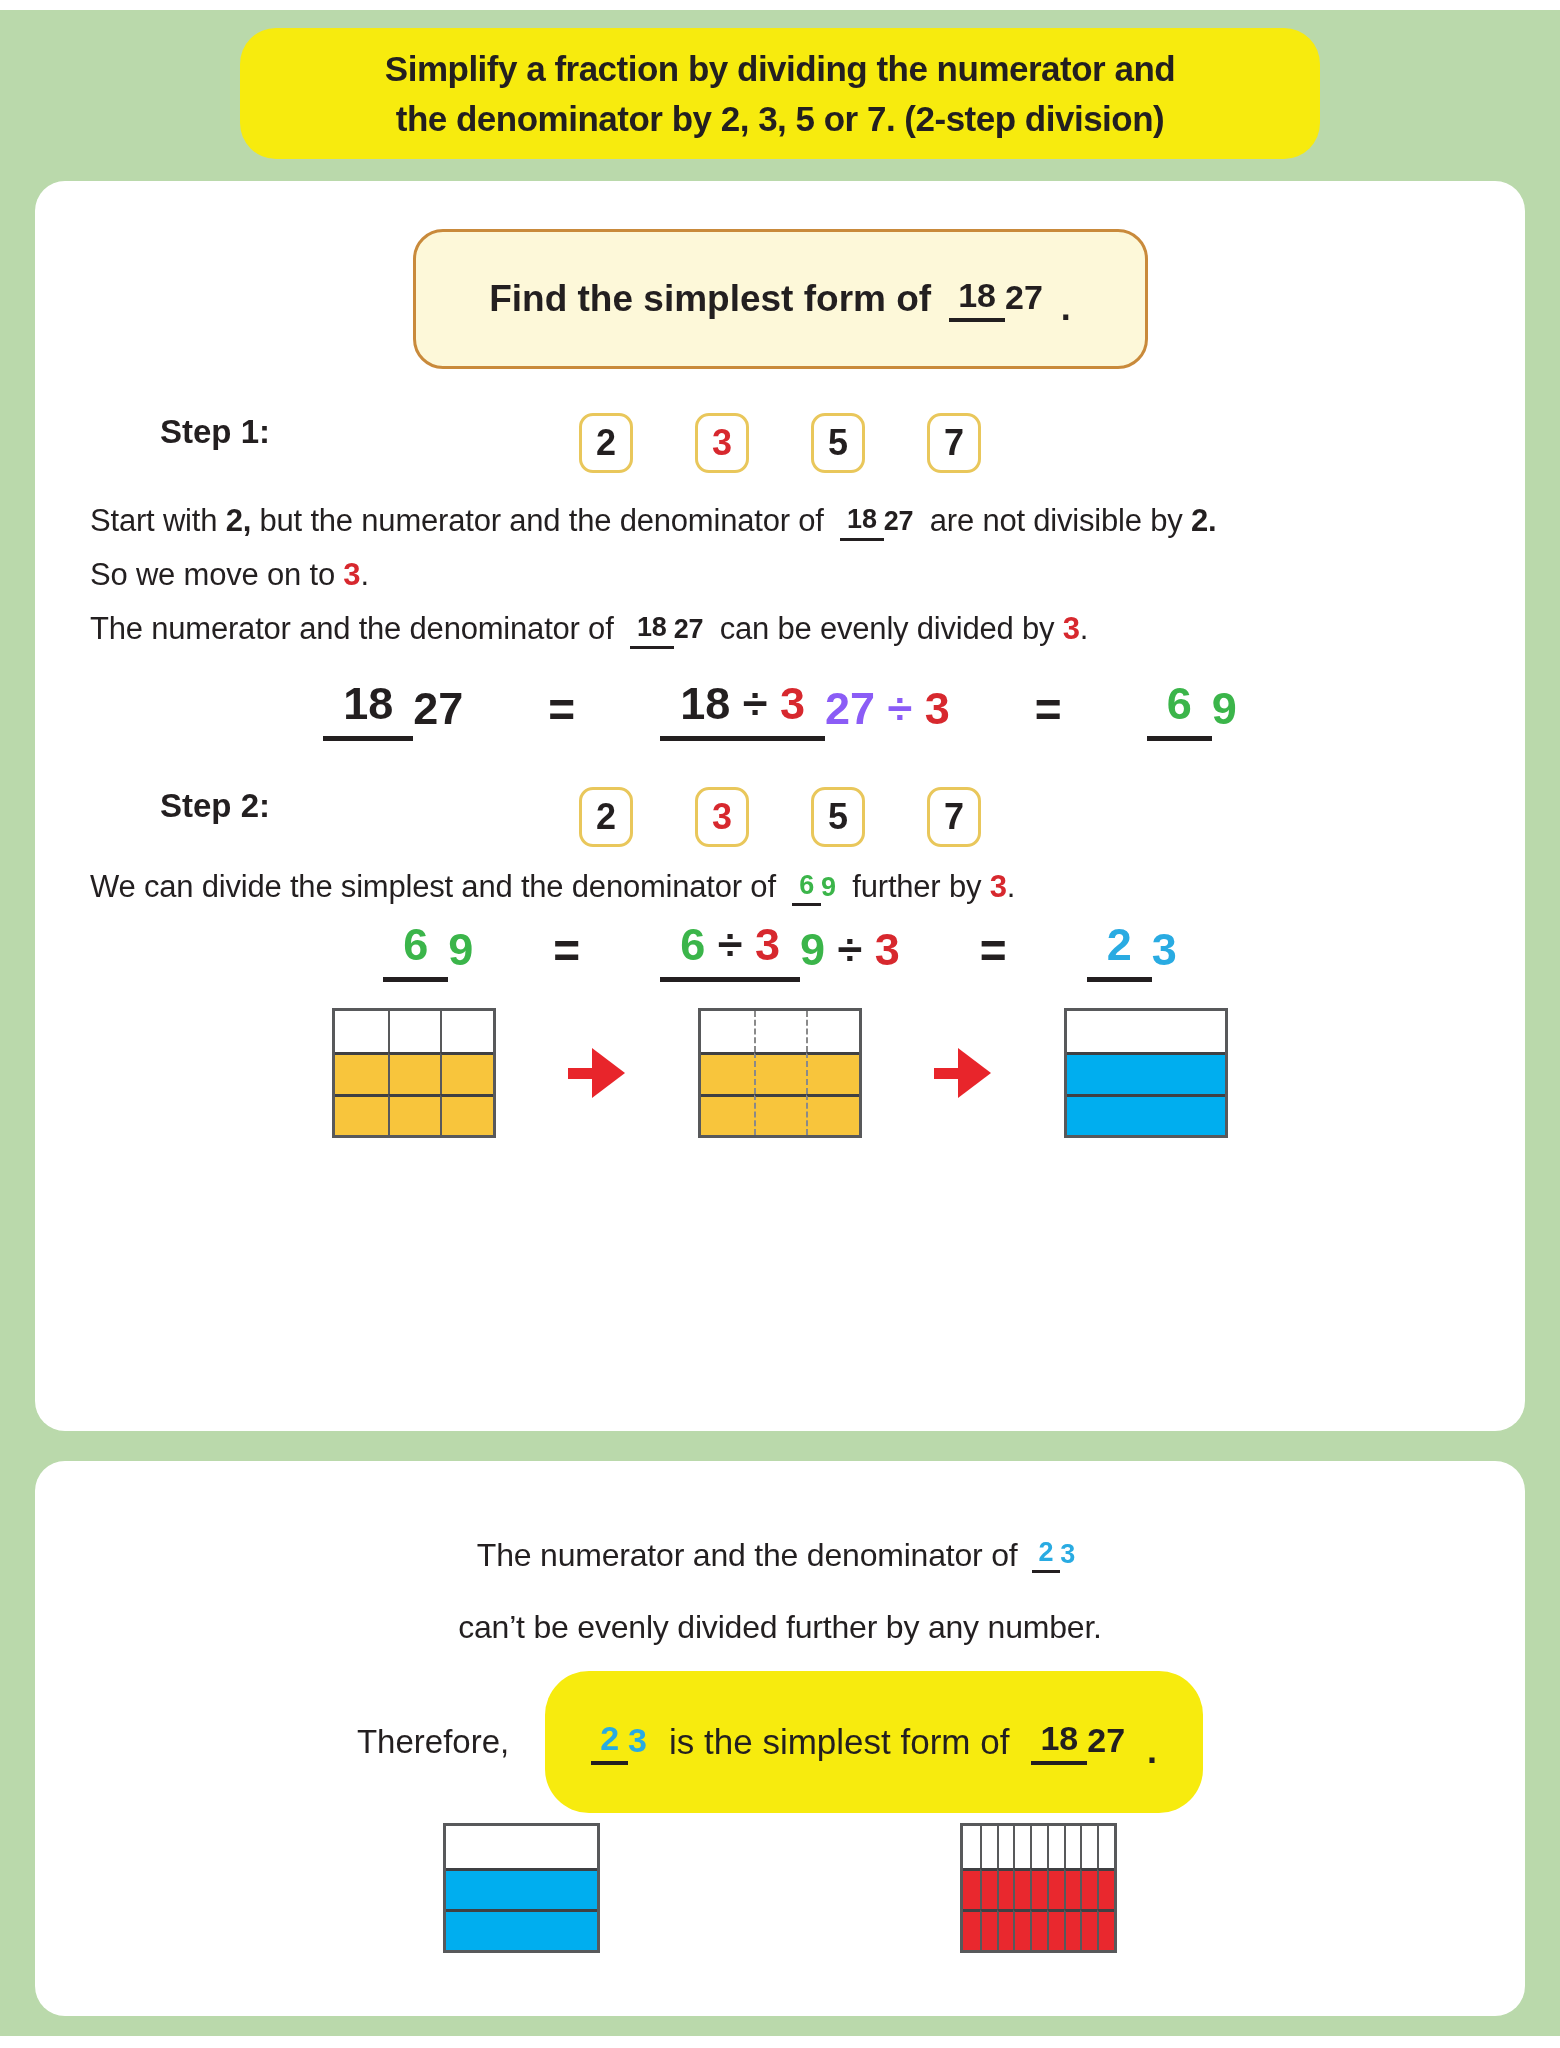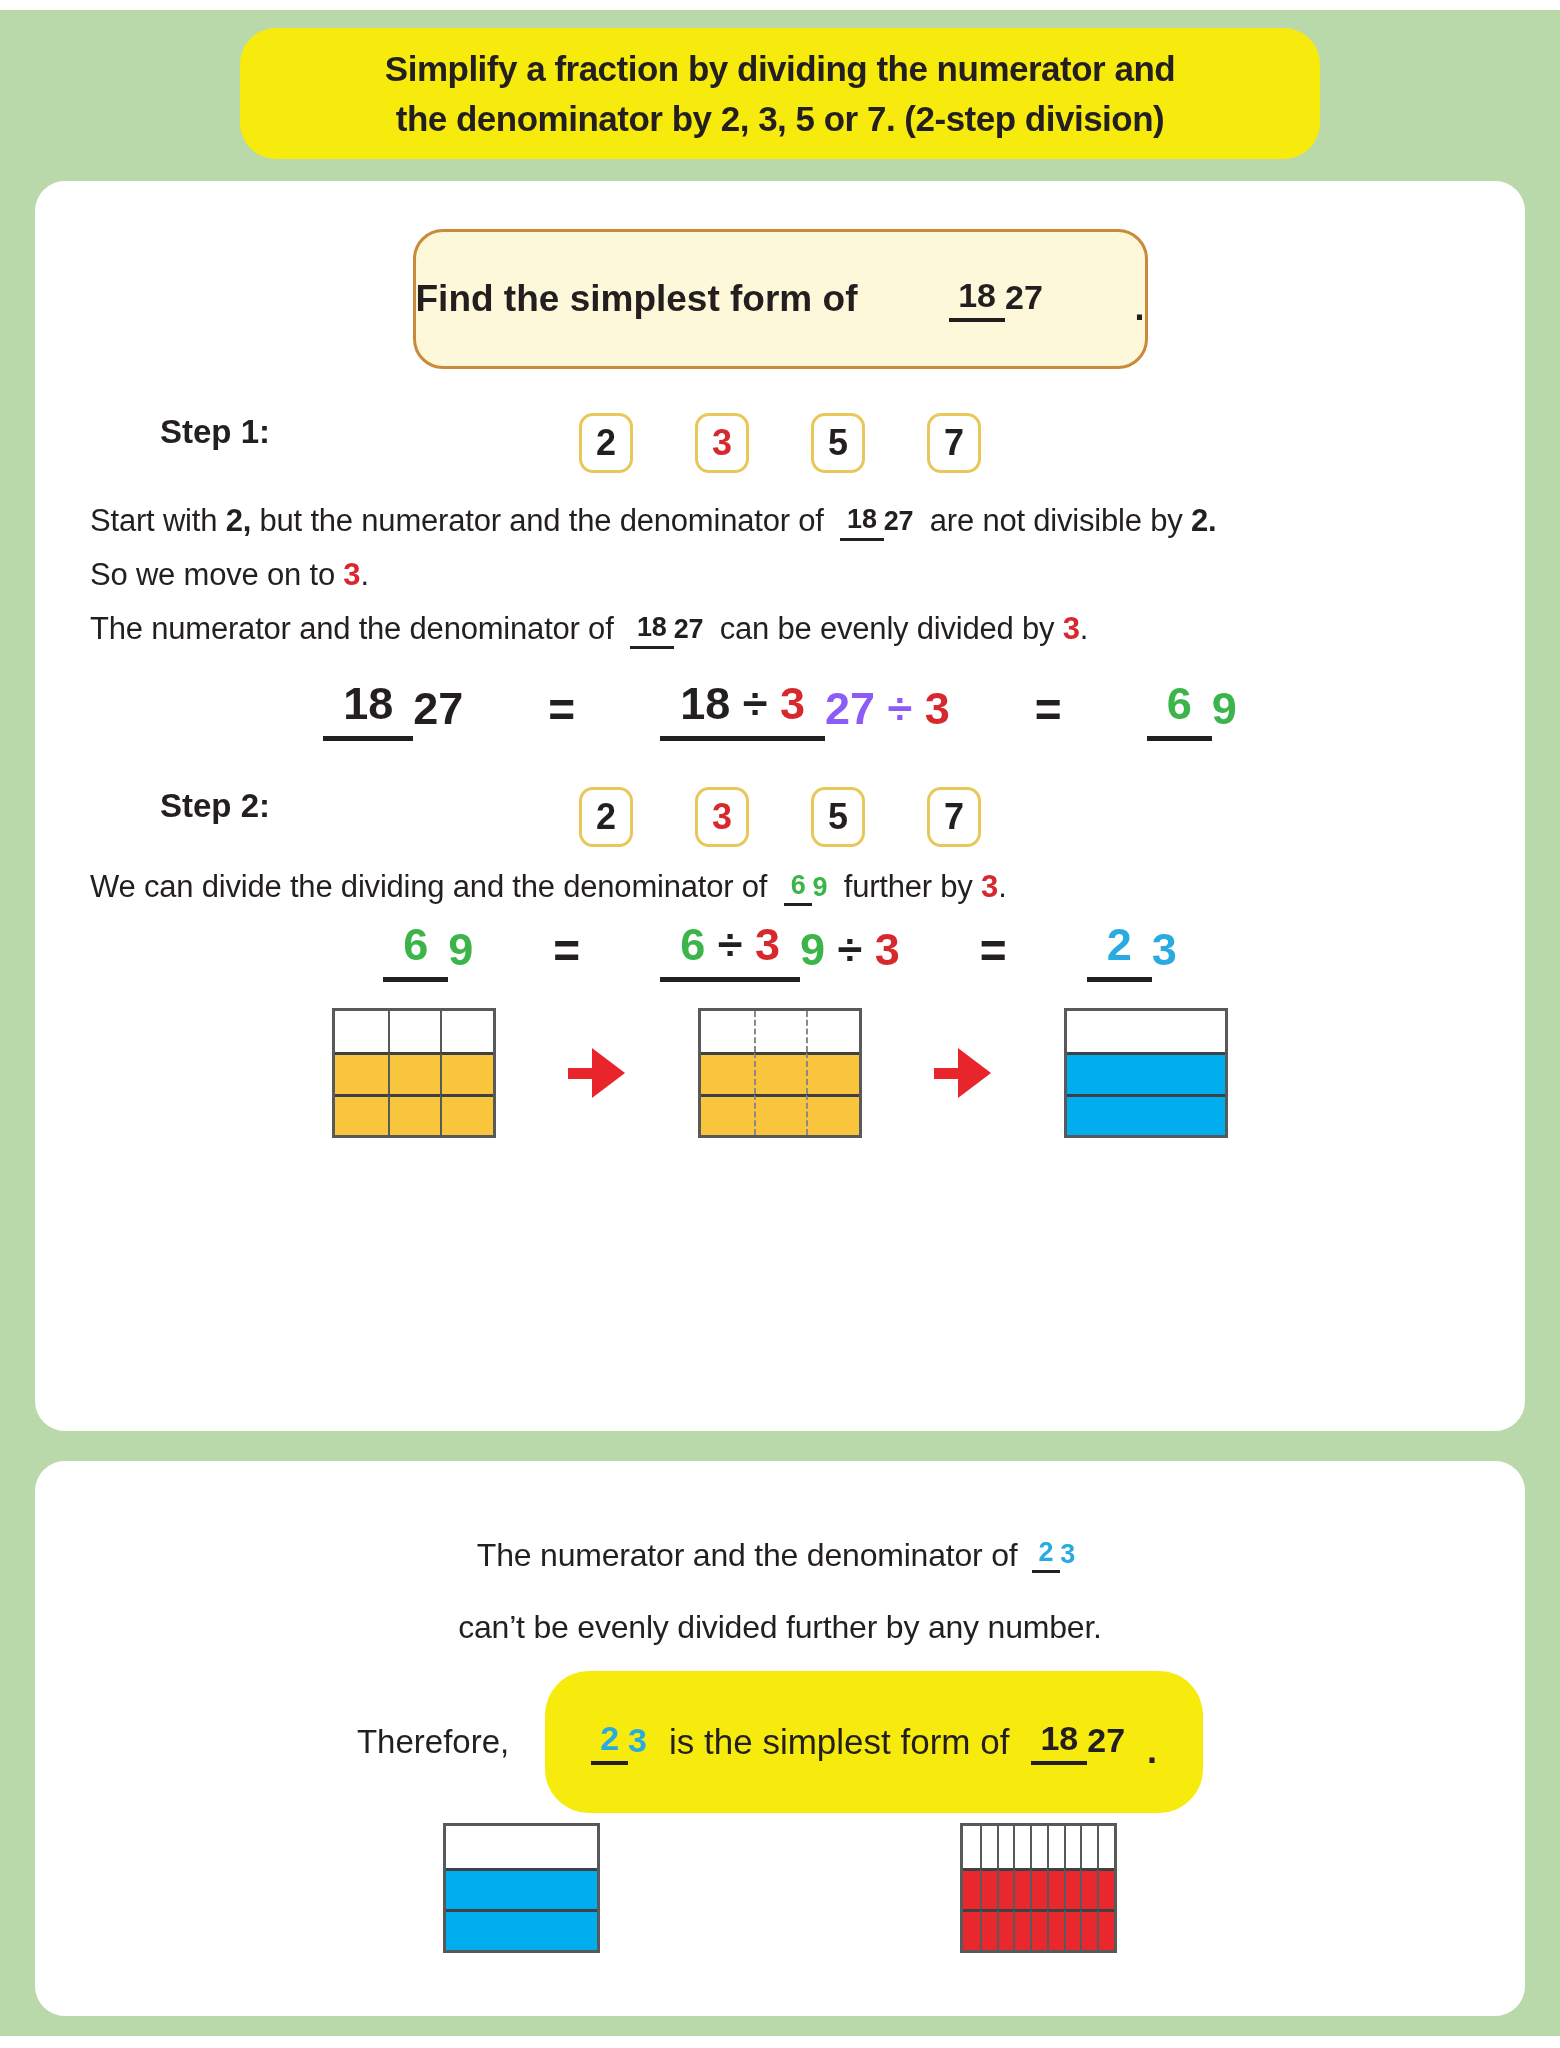--- a/index.html
+++ b/index.html
@@ -13,21 +13,21 @@
     padding:16px 24px; text-align:center; }
   .title-banner .tline { font-size:35px; font-weight:700; line-height:1.42; letter-spacing:-0.5px; }
 
   
   .panel { background:#ffffff; border-radius:30px; margin:0 35px; overflow:hidden; }
   .panel1 { margin-top:22px; height:1250px; padding:48px 55px 0; }
   .panel2 { margin-top:30px; height:555px; padding:48px 55px 0; }
 
   
   .prompt-box { width:735px; height:140px; margin:0 auto; background:#FDF8D9; border:3px solid #C98A3B;
-    border-radius:30px; display:flex; align-items:center; justify-content:space-between; gap:18px;
+    border-radius:30px; display:flex; align-items:center; justify-content:center; gap:18px;
     font-size:37px; font-weight:700; }
 
   
   .frac { display:inline-flex; flex-direction:row; align-items:stretch; text-align:center;
     vertical-align:middle; font-weight:700; }
   .frac .num { display:block; border-bottom:3px solid #231F20; padding:0 7px 3px; }
   .frac .den { display:block; padding-top:2px; }
   .frac-sm { font-size:27px; margin:0 8px; line-height:1.1; }
   .frac-md { font-size:34px; line-height:1.1; }
   .frac-md .num { border-bottom-width:4px; padding:0 9px 4px; }
@@ -159,21 +159,21 @@
           <span class="chip">
               <span style="color: rgb(35, 31, 32);">5</span>
             </span>
           <span class="chip">
               <span style="color: rgb(35, 31, 32);">7</span>
             </span>
         </div>
       </div>
 
       <div class="pline" style="margin-top:10px;">
-        <span>We can divide the dividing and the denominator of </span><span class="frac frac-sm">
+        <span>We can divide the simplest and the denominator of </span><span class="frac frac-sm">
             <span class="num" style="color: rgb(59, 181, 74);">6</span>
             <span class="den" style="color: rgb(59, 181, 74);">9</span>
           </span><span> further by </span><span class="b" style="color: rgb(215, 40, 46);">3</span><span>.</span>
       </div>
 
       <div class="equation" style="margin-top:8px; gap:80px;">
         <span class="frac frac-lg">
           <span class="num" style="color: rgb(59, 181, 74);">6</span>
           <span class="den" style="color: rgb(59, 181, 74);">9</span>
         </span>

